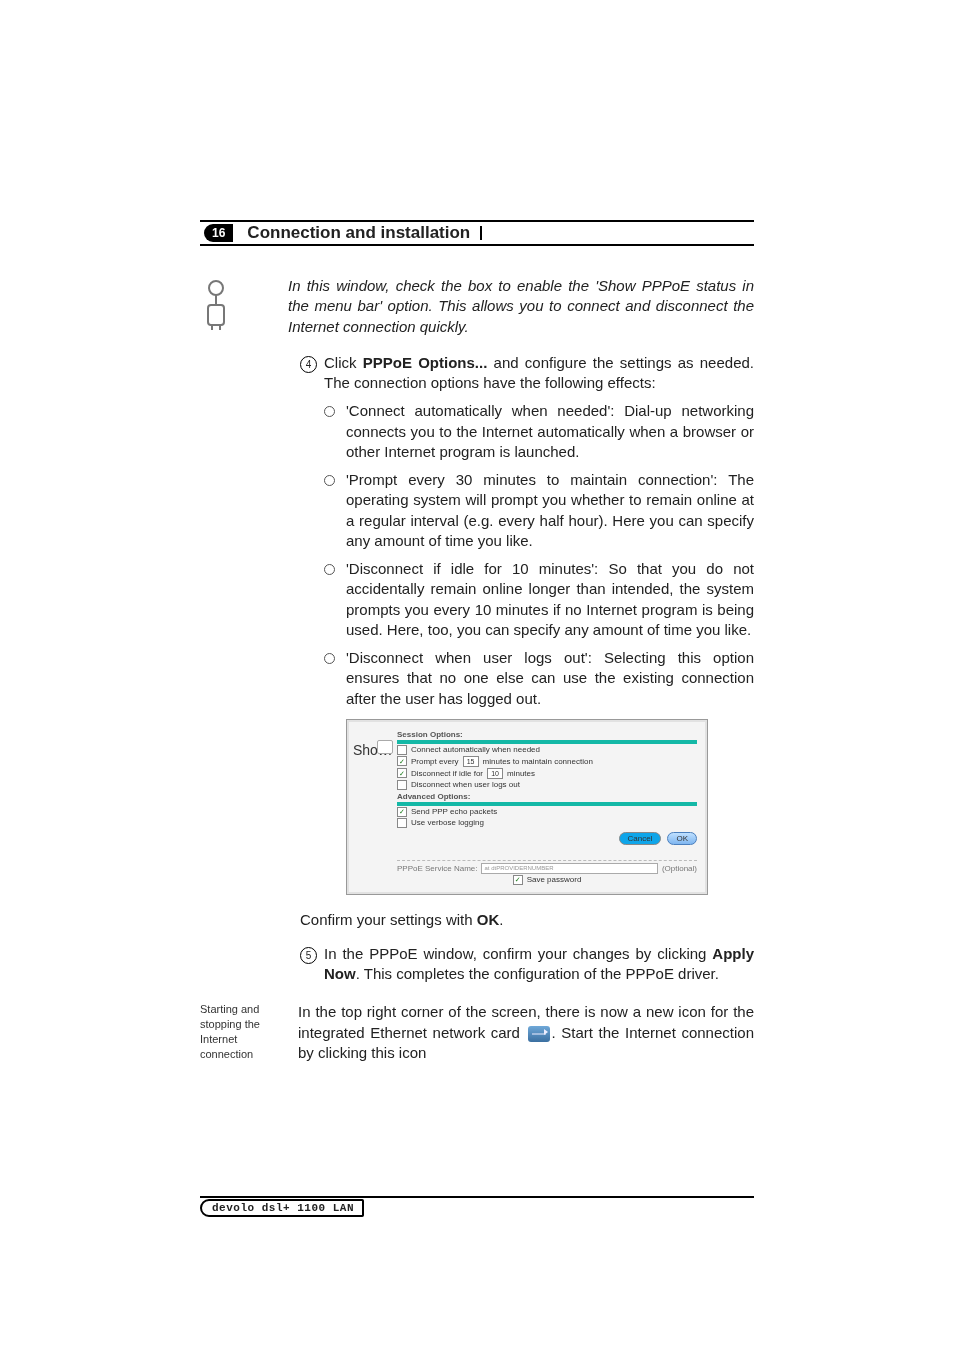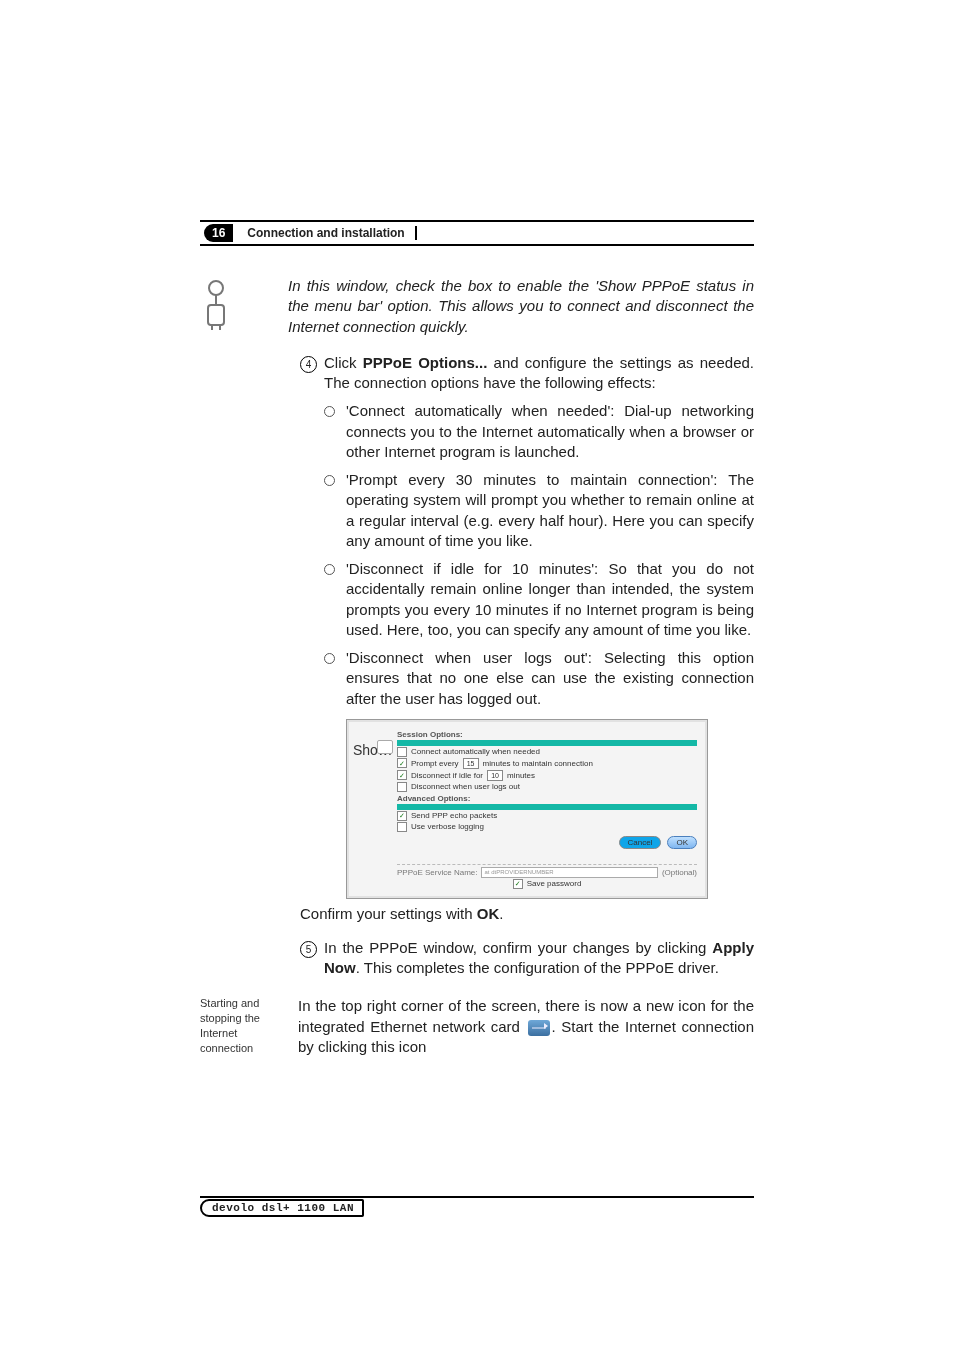--- a/index.html
+++ b/index.html
@@ -32,21 +32,21 @@
     background: #000;
     color: #fff;
     font-weight: bold;
     font-size: 12px;
     padding: 2px 8px;
     border-radius: 10px 0 0 10px;
     margin-left: 4px;
   }
   .header-bar .chapter {
     font-weight: bold;
-    font-size: 12px;
+    font-size: 17px;
     margin-left: 14px;
   }
   .header-bar .trailing-rule {
     border-right: 2px solid #000;
     height: 14px;
     margin-left: 10px;
   }
   .content {
     position: absolute;
     left: 200px;
@@ -116,21 +116,21 @@
     display: inline-block;
     width: 9px;
     height: 9px;
     border: 1px solid #555;
     border-radius: 50%;
     margin-top: 5px;
   }
   .bold { font-weight: bold; }
   .confirm-line {
     font-size: 15px;
-    margin-top: 6px;
+    margin-top: 16px;
     margin-left: 0;
   }
   .side-row {
     display: flex;
     margin-top: 18px;
   }
   .side-caption {
     width: 90px;
     flex: 0 0 90px;
     font-size: 11px;
@@ -195,21 +195,21 @@
     height: 12px;
     border: 1px solid #aaa;
     background: #fff;
     border-radius: 2px;
   }
   .shot .section {
     font-weight: bold;
     margin-top: 2px;
     margin-bottom: 0;
     color: #555;
-    border-bottom: 6px solid #14b8a6;
+    border-bottom: 4px solid #14b8a6;
     padding-bottom: 1px;
   }
   .shot .opt {
     display: flex;
     align-items: center;
     gap: 4px;
     margin: 1px 0;
   }
   .shot .cb {
     width: 8px;

